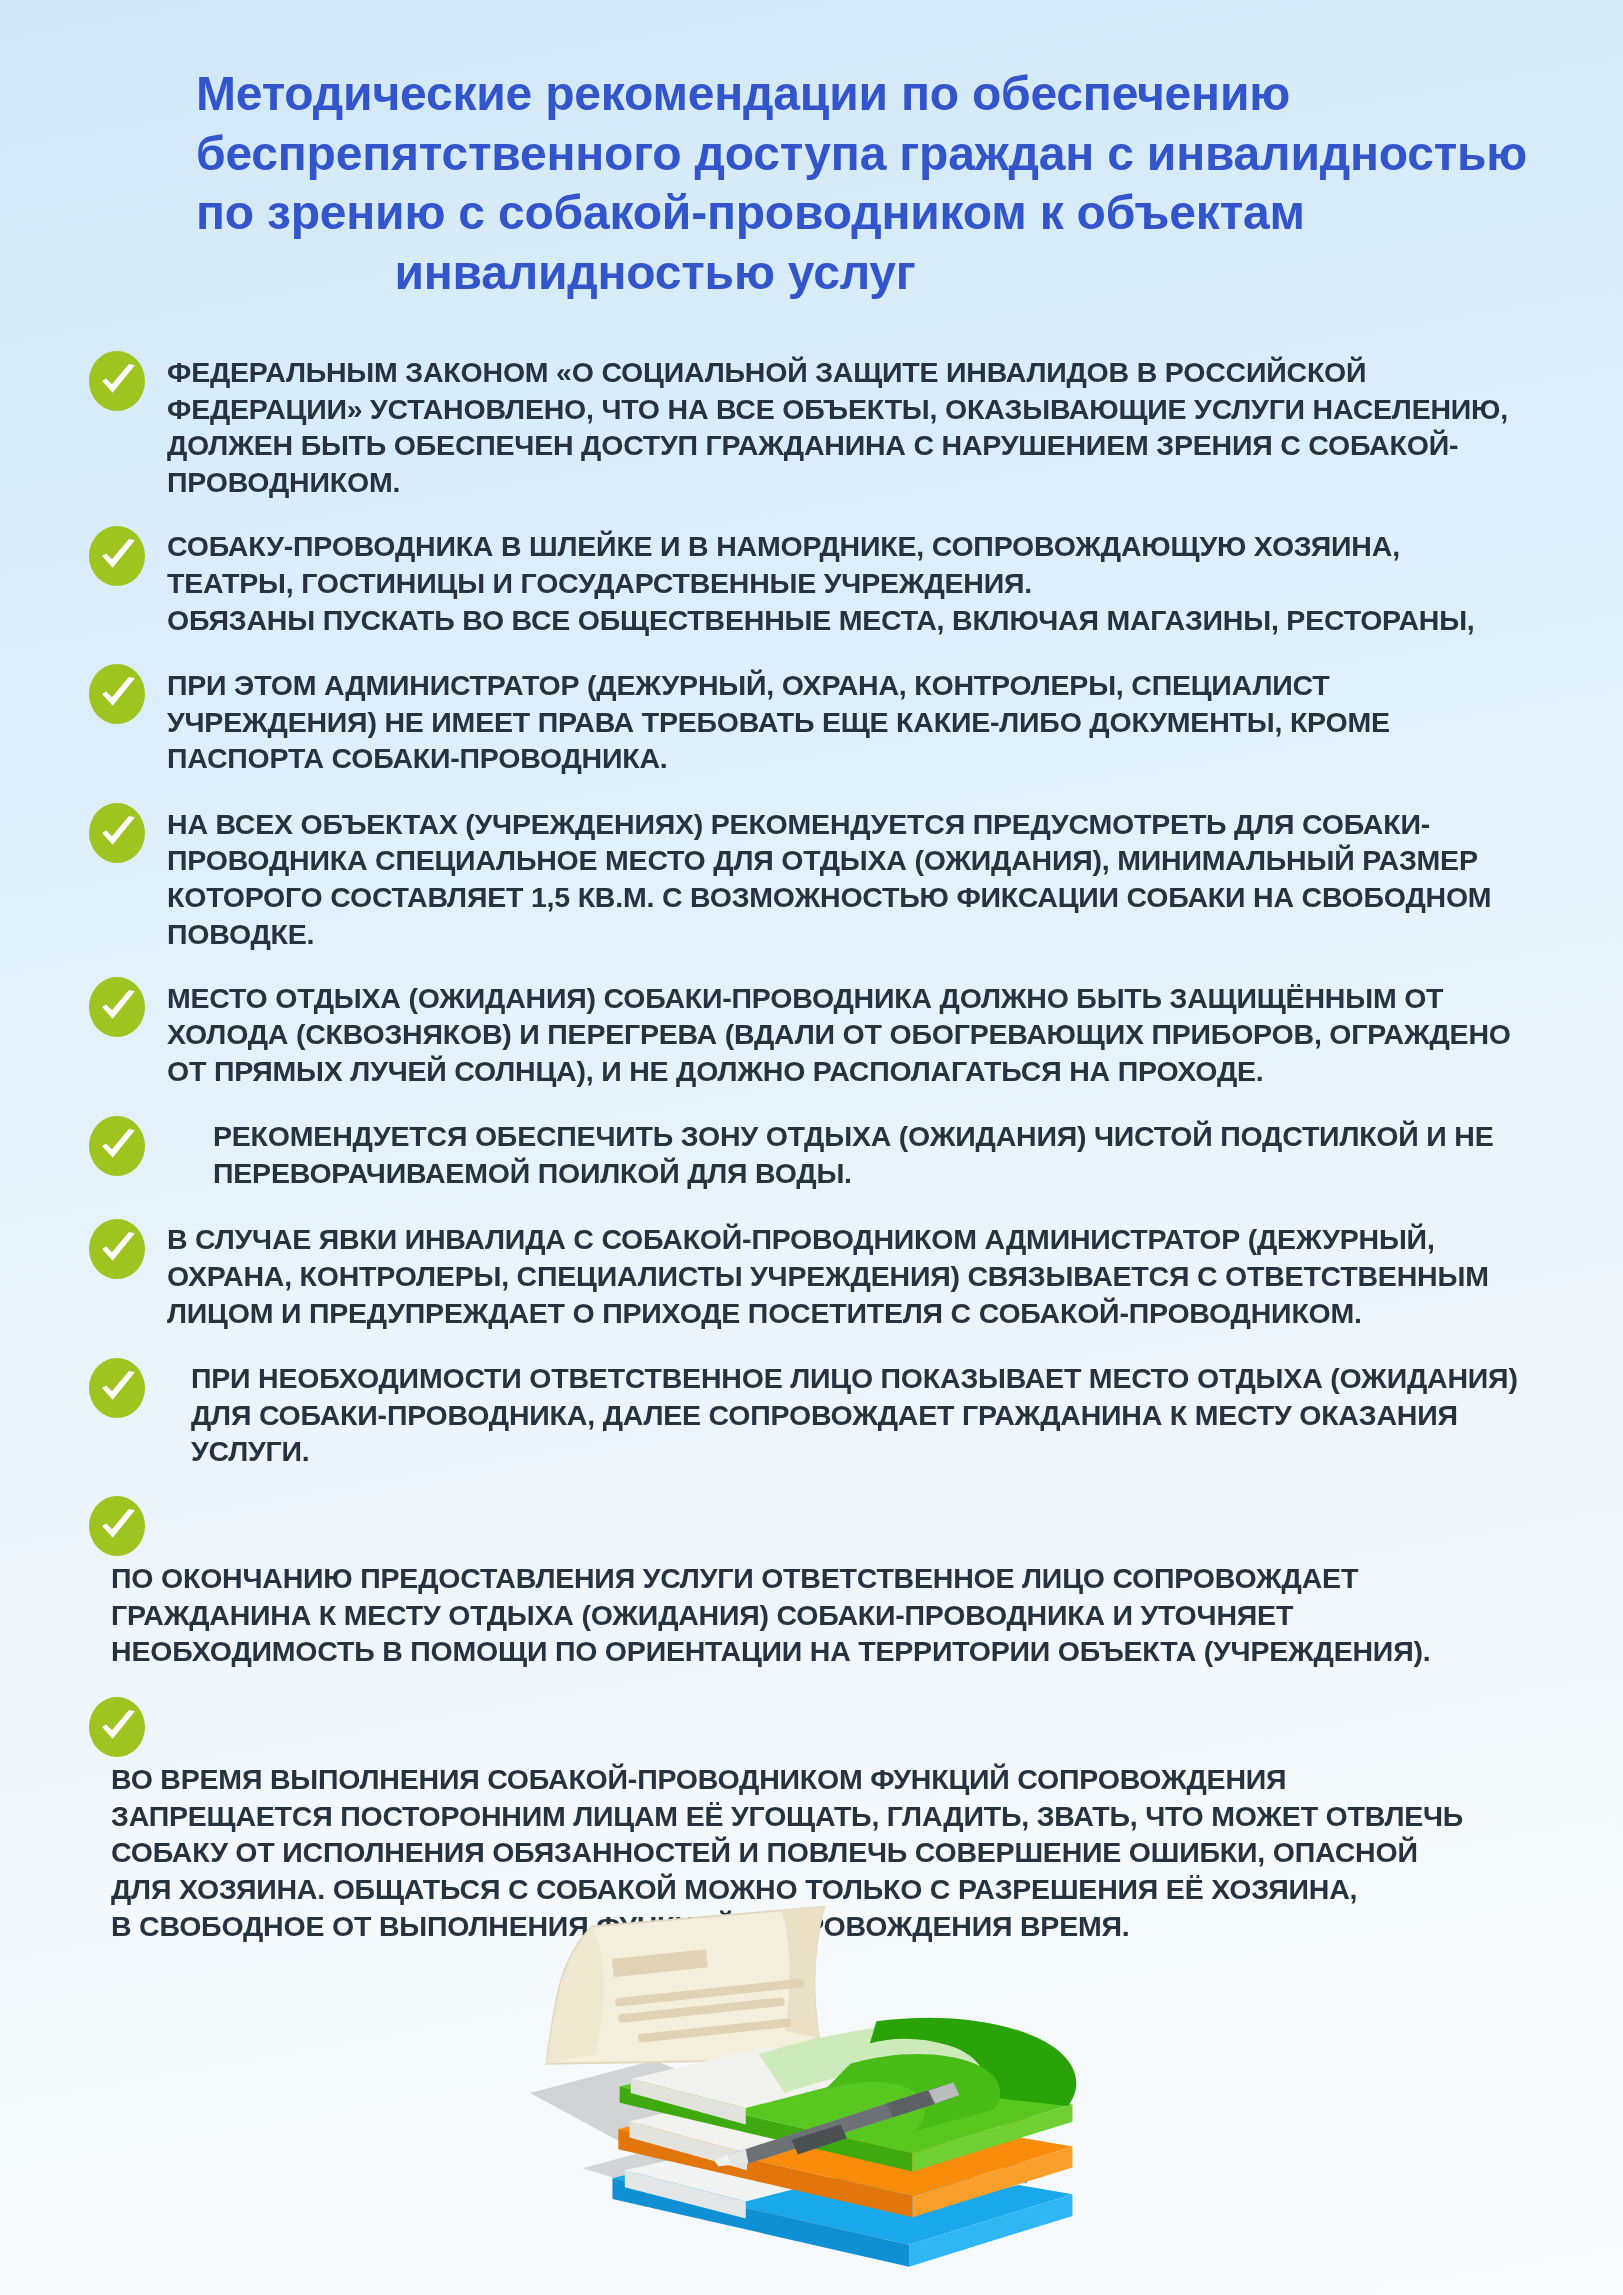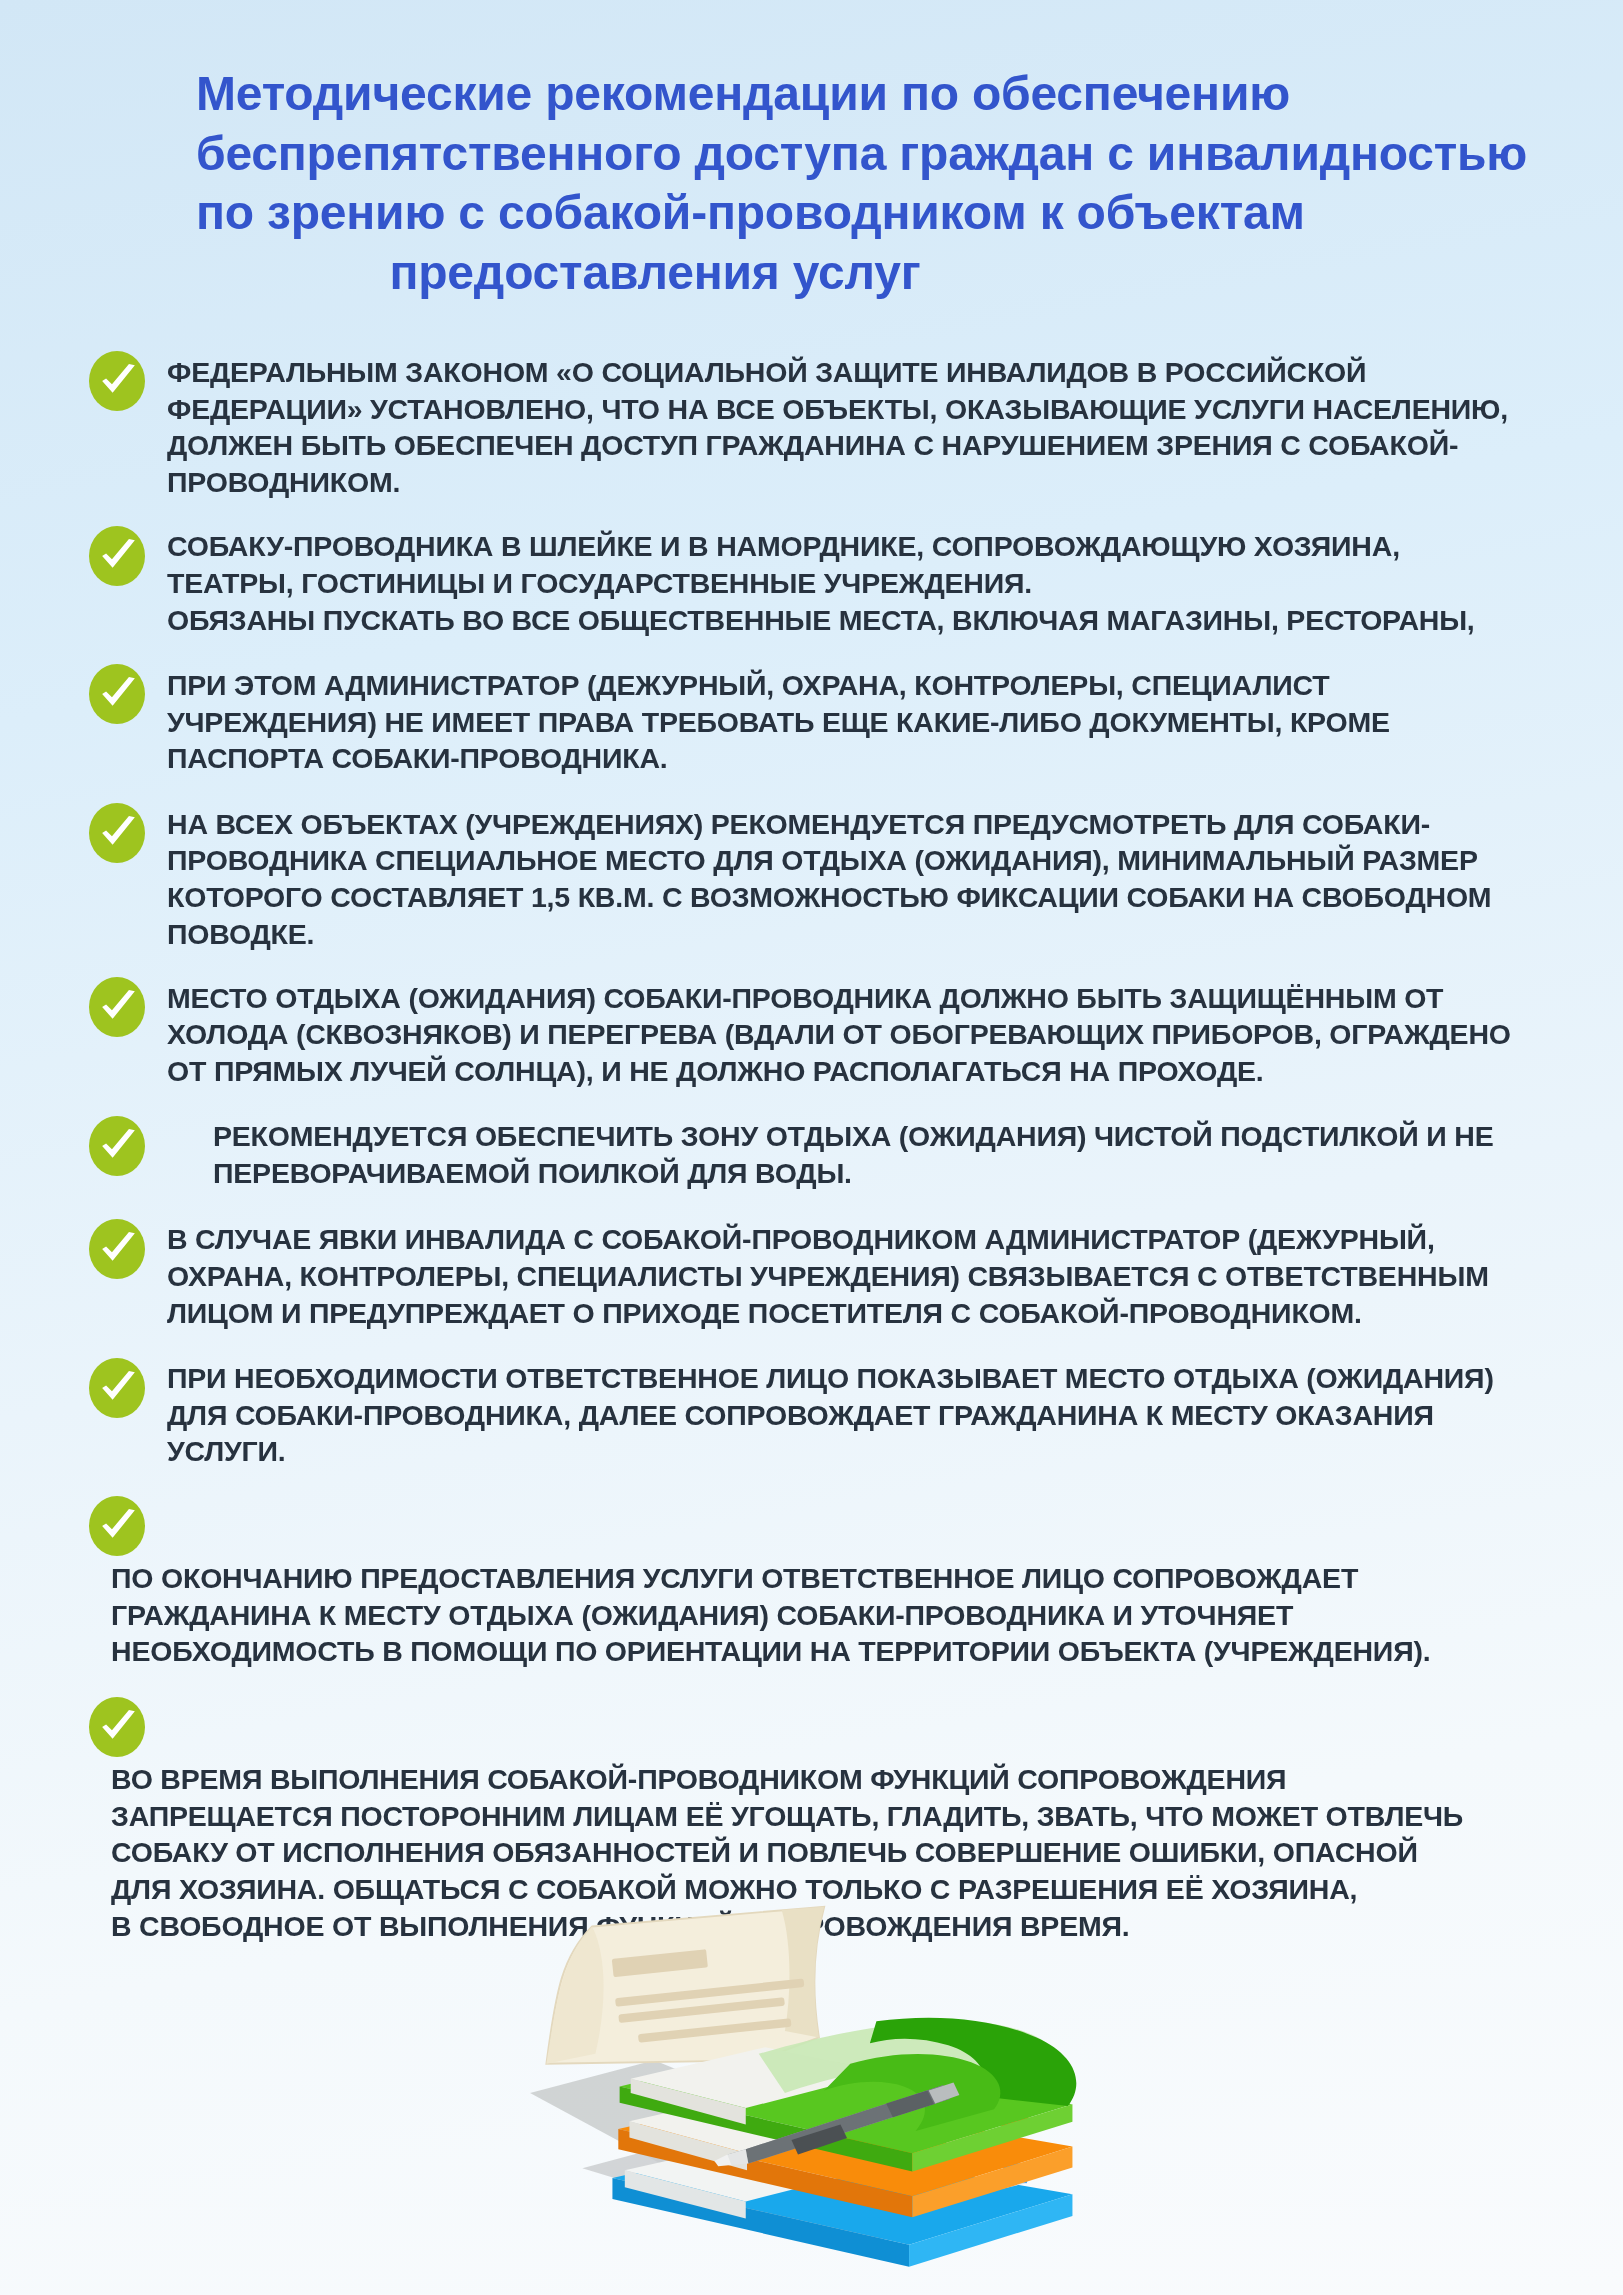--- a/index.html
+++ b/index.html
@@ -82,21 +82,21 @@
   }
 
   
   .bullet-row.b1  { margin-bottom: 24px; }
   .bullet-row.b2  { margin-bottom: 25px; }
   .bullet-row.b3  { margin-bottom: 25px; }
   .bullet-row.b4  { margin-bottom: 23.6px; }
   .bullet-row.b5  { margin-bottom: 25px; }
   .bullet-row.b6  { margin-bottom: 26px; gap: 46px; }
   .bullet-row.b7  { margin-bottom: 25px; }
-  .bullet-row.b8  { margin-bottom: 25px; }
+  .bullet-row.b8  { margin-bottom: 25px; gap: 24px; }
   .bullet-row.b9  { margin-bottom: 26px; flex-direction: column; }
   .bullet-row.b10 { margin-bottom: 0; flex-direction: column; }
 
   
   .illustration {
     position: absolute;
     left: 484px;
     top: 1897px;
     width: 628px;
     height: 379px;
@@ -105,21 +105,21 @@
 </style>
 </head>
 <body>
 
 <div class="poster">
 
   <div class="title-block">
     <div class="title-line">Методические рекомендации по обеспечению</div>
     <div class="title-line">беспрепятственного доступа граждан с инвалидностью</div>
     <div class="title-line">по зрению с собакой-проводником к объектам</div>
-    <div class="title-line">предоставления услуг</div>
+    <div class="title-line">инвалидностью услуг</div>
   </div>
 
   <div class="bullets">
 
     <div class="bullet-row b1">
       <div class="check-badge">
         <svg viewBox="0 0 56 52">
             <path d="M3 26 L19 44 L53 2 L44 0 L18 31 L9 22 Z" fill="#ffffff"></path>
           </svg>
       </div>

